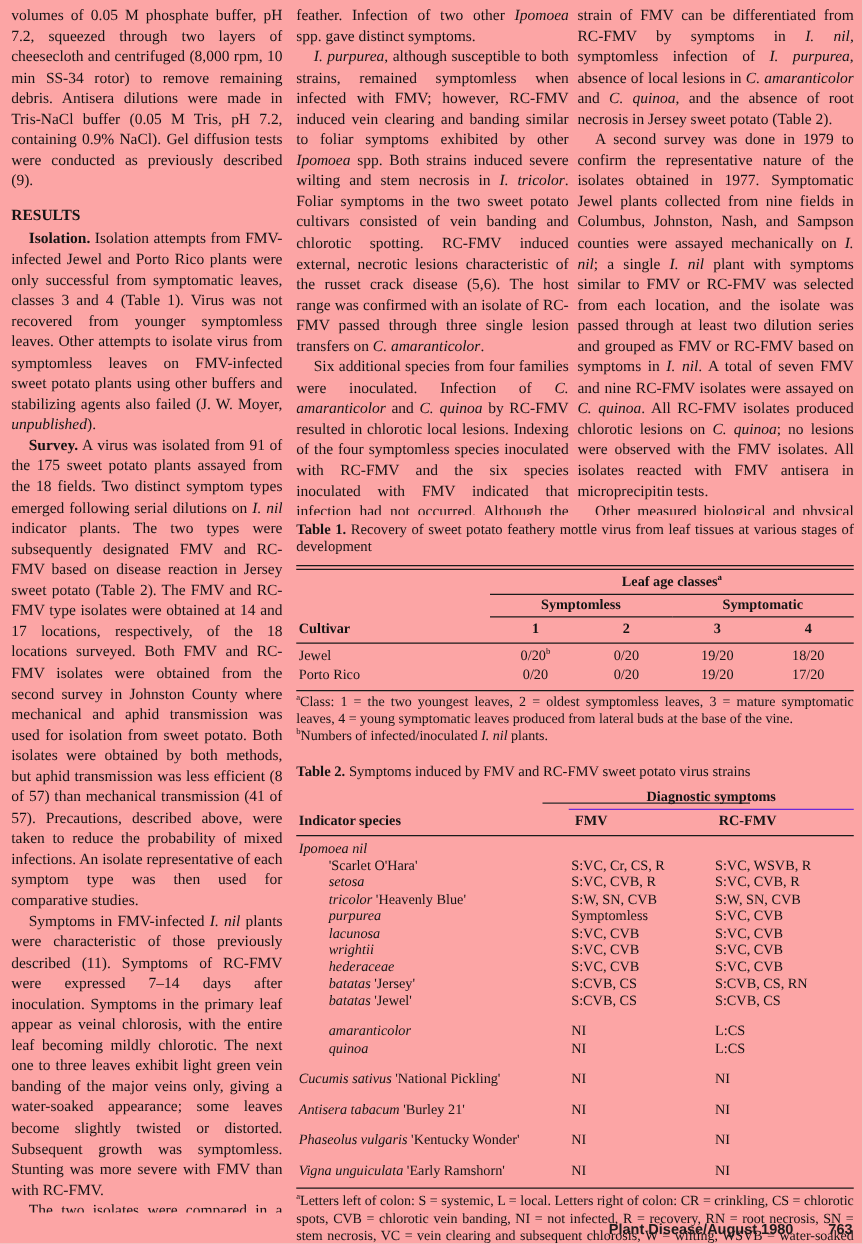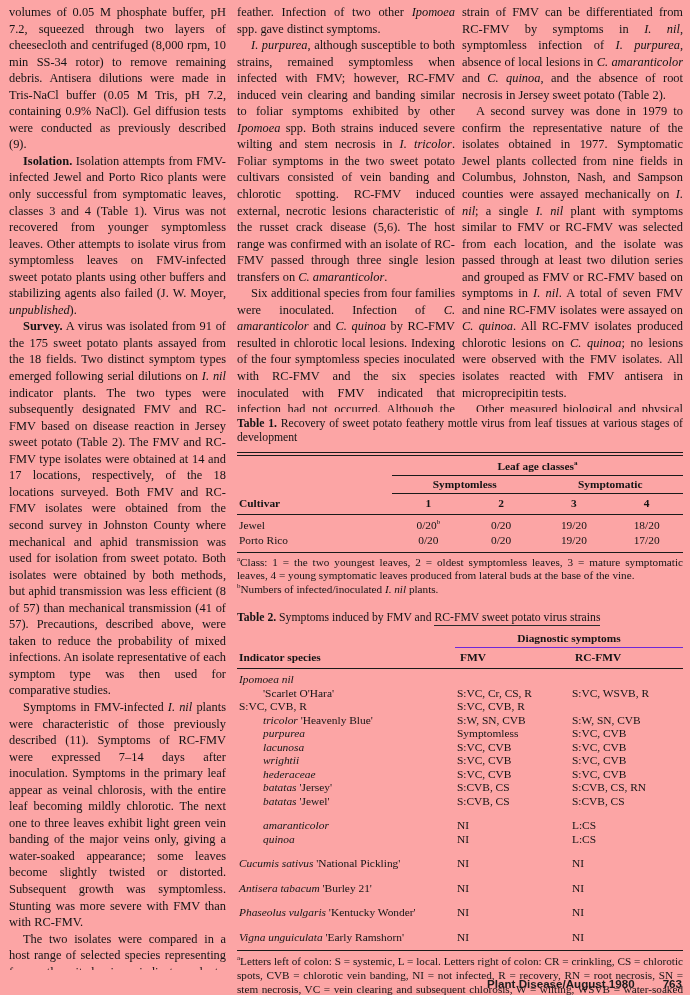--- a/index.html
+++ b/index.html
@@ -10,21 +10,21 @@
   }
   
   .col{
     position:absolute;top:4px;font-size:12.4px;line-height:16.55px;
     text-align:justify;overflow:hidden;
   }
   .col p{margin:0;text-indent:14px;}
   .col p.cont{text-indent:0;}
   .col p.heading{font-weight:bold;text-indent:0;text-align:left;margin-top:11px;margin-bottom:2px;}
   sup{font-size:0.62em;vertical-align:super;line-height:0;}
-  .cap-u{border-bottom:1px solid #2a2a2a;padding-bottom:1px;}
+  .cap-u{border-bottom:1px solid #2a2a2a;padding-bottom:18px;}
 
   
   .tables{position:absolute;left:237px;top:417px;width:446px;font-size:11.4px;line-height:13.8px;}
   .tcaption{margin:0 0 7px 0;font-size:11.7px;line-height:14.2px;text-align:justify;}
   .t2cap{margin-top:14px;margin-bottom:5px;}
   .rule{height:0;border-top:1px solid #1a1a1a;}
   .rule-dbl{height:2px;border-top:1.6px solid #1a1a1a;border-bottom:1px solid #1a1a1a;margin-bottom:1px;}
   .rule-thick{height:0;border-top:1.6px solid #1a1a1a;}
 
   
@@ -63,20 +63,21 @@
   }
   .footer .pgnum{margin-left:28px;}
 </style>
 </head>
 <body>
 
 <div class="page">
 
   <div class="col" style="left:9px;width:217px;max-height:966px">
       <p class="cont">volumes of 0.05 M phosphate buffer, pH 7.2, squeezed through two layers of cheesecloth and centrifuged (8,000 rpm, 10 min SS-34 rotor) to remove remaining debris. Antisera dilutions were made in Tris-NaCl buffer (0.05 M Tris, pH 7.2, containing 0.9% NaCl). Gel diffusion tests were conducted as previously described (9).</p>
+      <p class="heading">RESULTS</p>
       <p class=""><b>Isolation.</b> Isolation attempts from FMV-infected Jewel and Porto Rico plants were only successful from symptomatic leaves, classes 3 and 4 (Table 1). Virus was not recovered from younger symptomless leaves. Other attempts to isolate virus from symptomless leaves on FMV-infected sweet potato plants using other buffers and stabilizing agents also failed (J. W. Moyer, <i>unpublished</i>).</p>
       <p class=""><b>Survey.</b> A virus was isolated from 91 of the 175 sweet potato plants assayed from the 18 fields. Two distinct symptom types emerged following serial dilutions on <i>I. nil</i> indicator plants. The two types were subsequently designated FMV and RC-FMV based on disease reaction in Jersey sweet potato (Table 2). The FMV and RC-FMV type isolates were obtained at 14 and 17 locations, respectively, of the 18 locations surveyed. Both FMV and RC-FMV isolates were obtained from the second survey in Johnston County where mechanical and aphid transmission was used for isolation from sweet potato. Both isolates were obtained by both methods, but aphid transmission was less efficient (8 of 57) than mechanical transmission (41 of 57). Precautions, described above, were taken to reduce the probability of mixed infections. An isolate representative of each symptom type was then used for comparative studies.</p>
       <p class="">Symptoms in FMV-infected <i>I. nil</i> plants were characteristic of those previously described (11). Symptoms of RC-FMV were expressed 7–14 days after inoculation. Symptoms in the primary leaf appear as veinal chlorosis, with the entire leaf becoming mildly chlorotic. The next one to three leaves exhibit light green vein banding of the major veins only, giving a water-soaked appearance; some leaves become slightly twisted or distorted. Subsequent growth was symptomless. Stunting was more severe with FMV than with RC-FMV.</p>
       <p class="">The two isolates were compared in a host range of selected  species representing frequently cited virus indicator plants, potential weed hosts, two sweet potato cultivars, and other useful virus indicators (Table 2). Veinal chlorosis or clearing followed by chlorotic vein banding of the primary veins was a characteristic symptom of both isolates on most  spp. Borders of the vein banding were occasionally smooth but were most often irregular, resembling the margins of a</p>
     </div>
 
   <div class="col" style="left:237px;width:218px;max-height:408px">
       <p class="cont">feather. Infection of two other <i>Ipomoea</i> spp. gave distinct symptoms.</p>
       <p class=""><i>I. purpurea</i>, although susceptible to both strains, remained symptomless when infected with FMV; however, RC-FMV induced vein clearing and banding similar to foliar symptoms exhibited by other <i>Ipomoea</i> spp. Both strains induced severe wilting and stem necrosis in <i>I. tricolor</i>. Foliar symptoms in the two sweet potato cultivars consisted of vein banding and chlorotic spotting. RC-FMV induced external, necrotic lesions characteristic of the russet crack disease (5,6). The host range was confirmed with an isolate of RC-FMV passed through three single lesion transfers on <i>C. amaranticolor</i>.</p>
       <p class="">Six additional species from four families were inoculated. Infection of <i>C. amaranticolor</i> and <i>C. quinoa</i> by RC-FMV resulted in chlorotic local lesions. Indexing of the four symptomless species inoculated with RC-FMV and the six species inoculated with FMV indicated that infection had not occurred. Although the symptoms of the two isolates were very similar for most of the  spp., sufficient differences existed to construct a differential host range. The common</p>
@@ -153,20 +154,21 @@
             <div style="padding-left: 2px;"><i>Ipomoea nil</i></div>
             <div class="v"></div>
             <div class="v"></div>
           </div>
           <div class="t2row">
             <div style="padding-left: 26px;">'Scarlet O'Hara'</div>
             <div class="v">S:VC, Cr, CS, R</div>
             <div class="v">S:VC, WSVB, R</div>
           </div>
           <div class="t2row">
+            <div style="padding-left: 26px;"><i>setosa</i></div>
             <div class="v">S:VC, CVB, R</div>
             <div class="v">S:VC, CVB, R</div>
           </div>
           <div class="t2row">
             <div style="padding-left: 26px;"><i>tricolor</i> 'Heavenly Blue'</div>
             <div class="v">S:W, SN, CVB</div>
             <div class="v">S:W, SN, CVB</div>
           </div>
           <div class="t2row">
             <div style="padding-left: 26px;"><i>purpurea</i></div>

